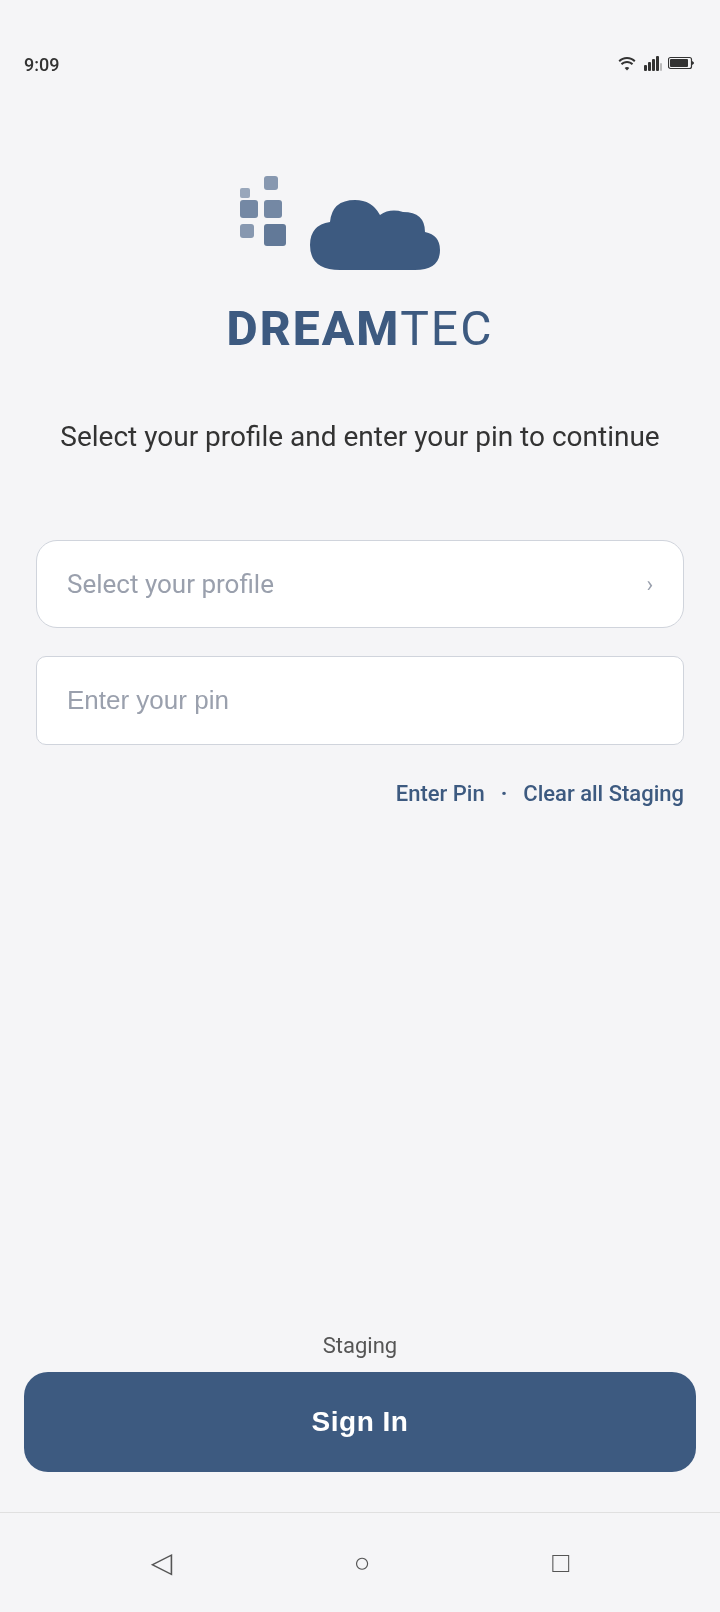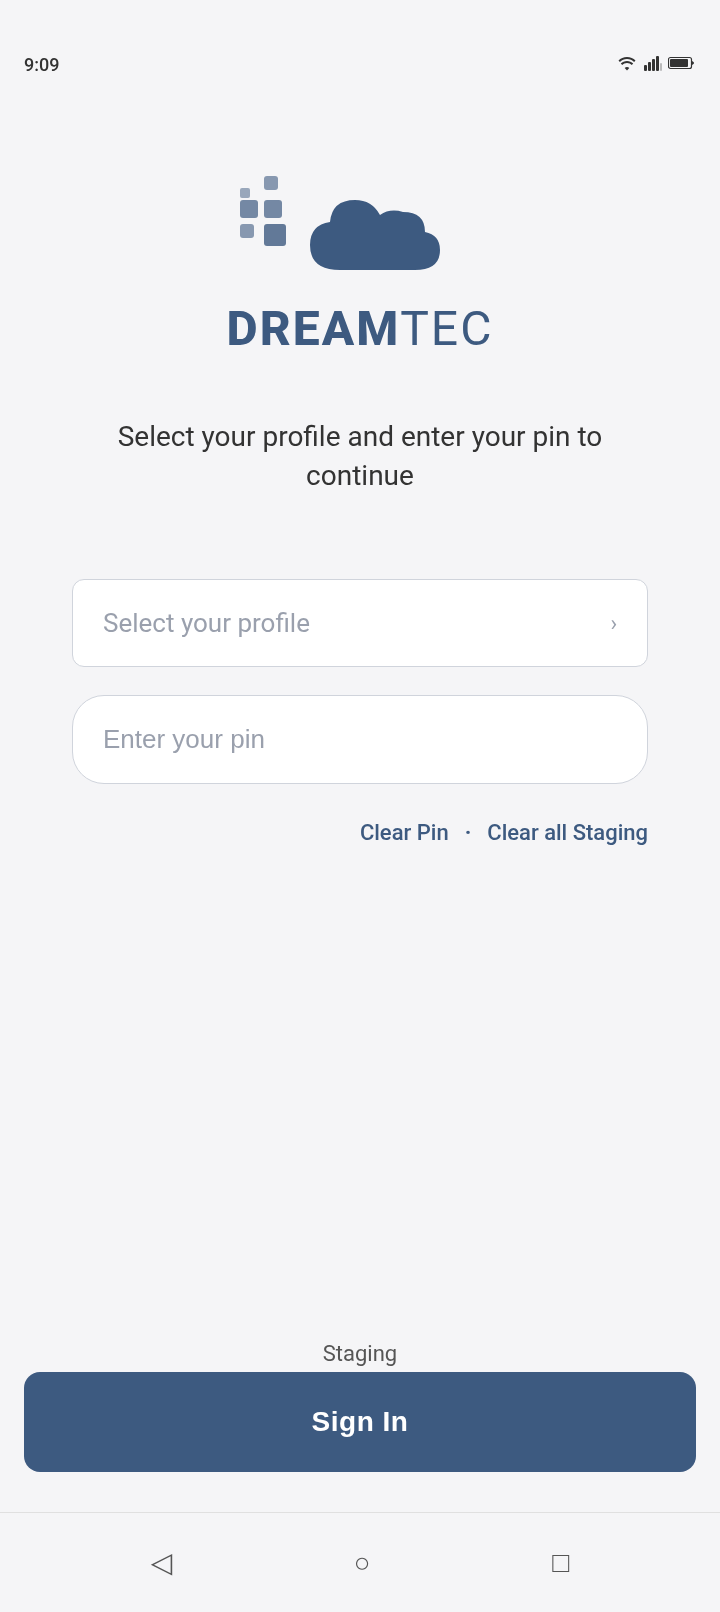--- a/index.html
+++ b/index.html
@@ -42,21 +42,21 @@
       align-items: center;
       gap: 6px;
     }
 
     
     .main-content {
       flex: 1;
       display: flex;
       flex-direction: column;
       align-items: center;
-      padding: 60px 72px 0;
+      padding: 60px 36px 0;
     }
 
     
     .logo-container {
       display: flex;
       flex-direction: column;
       align-items: center;
       margin-bottom: 60px;
     }
 
@@ -89,21 +89,21 @@
       width: 100%;
       display: flex;
       flex-direction: column;
       gap: 28px;
     }
 
     .select-field {
       width: 100%;
       background: #ffffff;
       border: 1.5px solid #d0d4dc;
-      border-radius: 12px;
+      border-radius: 21px;
       padding: 28px 30px;
       display: flex;
       justify-content: space-between;
       align-items: center;
       cursor: pointer;
     }
 
     .select-field-text {
       font-size: 26px;
       color: #9aa0ad;
@@ -111,21 +111,21 @@
 
     .chevron-right {
       color: #9aa0ad;
       font-size: 22px;
     }
 
     .pin-field {
       width: 100%;
       background: #ffffff;
       border: 1.5px solid #d0d4dc;
-      border-radius: 32px;
+      border-radius: 10px;
       padding: 28px 30px;
       font-size: 26px;
       color: #9aa0ad;
       outline: none;
     }
 
     .pin-field::placeholder {
       color: #9aa0ad;
     }
 
@@ -157,35 +157,35 @@
       flex: 1;
     }
 
     
     .bottom-area {
       width: 100%;
       padding: 0 24px 40px;
       display: flex;
       flex-direction: column;
       align-items: center;
-      gap: 6px;
+      gap: 14px;
     }
 
     .staging-label {
       font-size: 22px;
       color: #555;
       font-weight: 400;
     }
 
     .sign-in-button {
       width: 100%;
       background: #3d5a80;
       color: #ffffff;
       border: none;
-      border-radius: 16px;
+      border-radius: 24px;
       padding: 34px;
       font-size: 28px;
       font-weight: 600;
       cursor: pointer;
       letter-spacing: 0.5px;
     }
 
     
     .nav-bar {
       height: 100px;
@@ -270,21 +270,21 @@
   <div class="form-area">
 
     <div class="select-field">
       <span class="select-field-text">Select your profile</span>
       <span class="chevron-right">›</span>
     </div>
 
     <input class="pin-field" type="password" placeholder="Enter your pin" style="">
 
     <div class="links-row">
-      <span class="link-text">Clear Pin</span>
+      <span class="link-text">Enter Pin</span>
       <span class="dot-separator">·</span>
       <span class="link-text">Clear all Staging</span>
     </div>
 
   </div>
 
   <div class="spacer"></div>
 
 </div>
 

